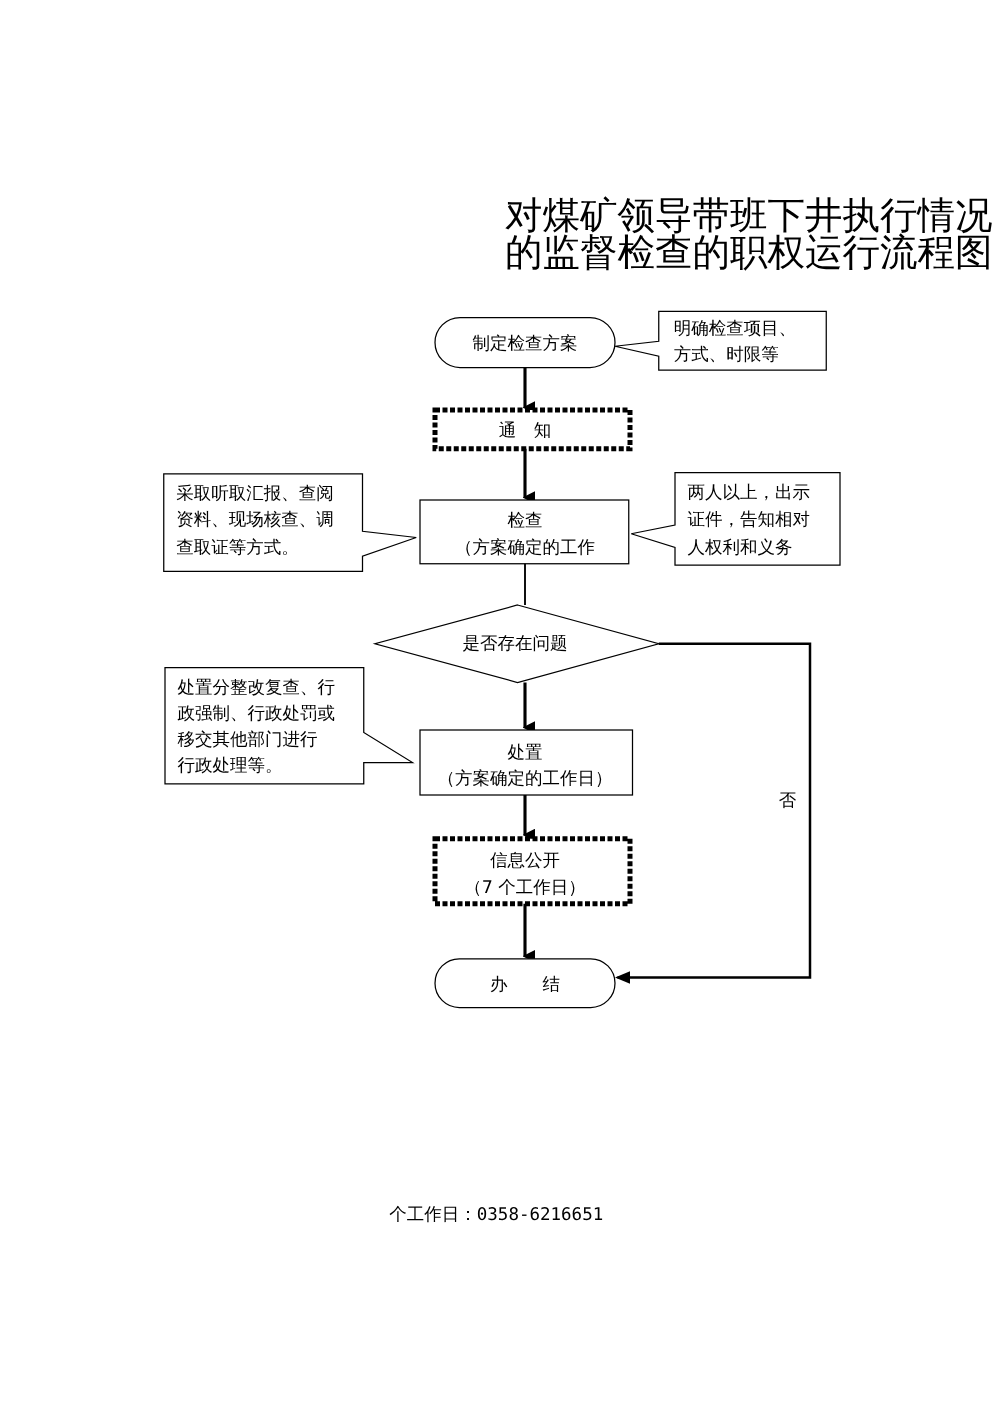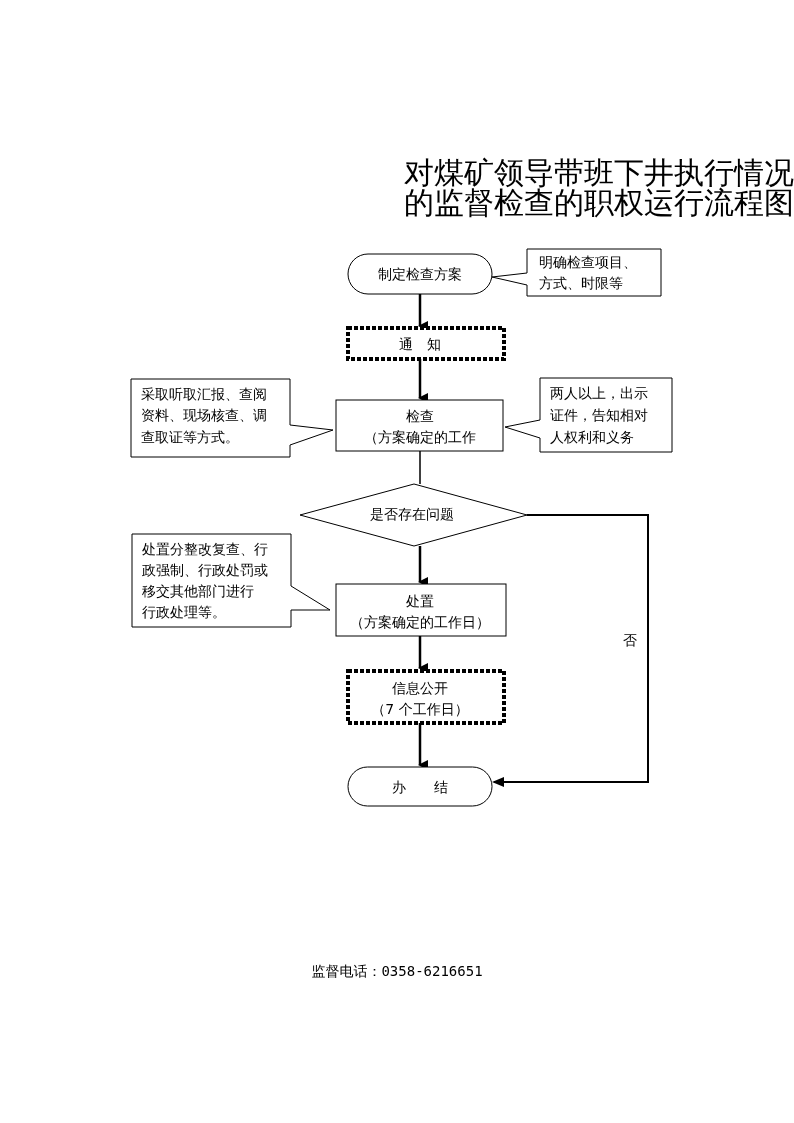--- a/index.html
+++ b/index.html
@@ -102,14 +102,14 @@
 
   <line x1="420" y1="723" x2="420" y2="765" stroke="#000" stroke-width="2.5" marker-end="url(#arr)"></line>
 
   <g>
     <rect x="348" y="767" width="144" height="39" rx="19.5" ry="19.5" fill="#fff" stroke="#000" stroke-width="1"></rect>
     <text x="420" y="792" text-anchor="middle">办　　结</text>
   </g>
 </svg>
 
 <div class="footer">
-  <span>监督电话：</span><span>0358-6216651</span>
+  <span>个工作日：</span><span>0358-6216651</span>
 </div>
 
 </body></html>

